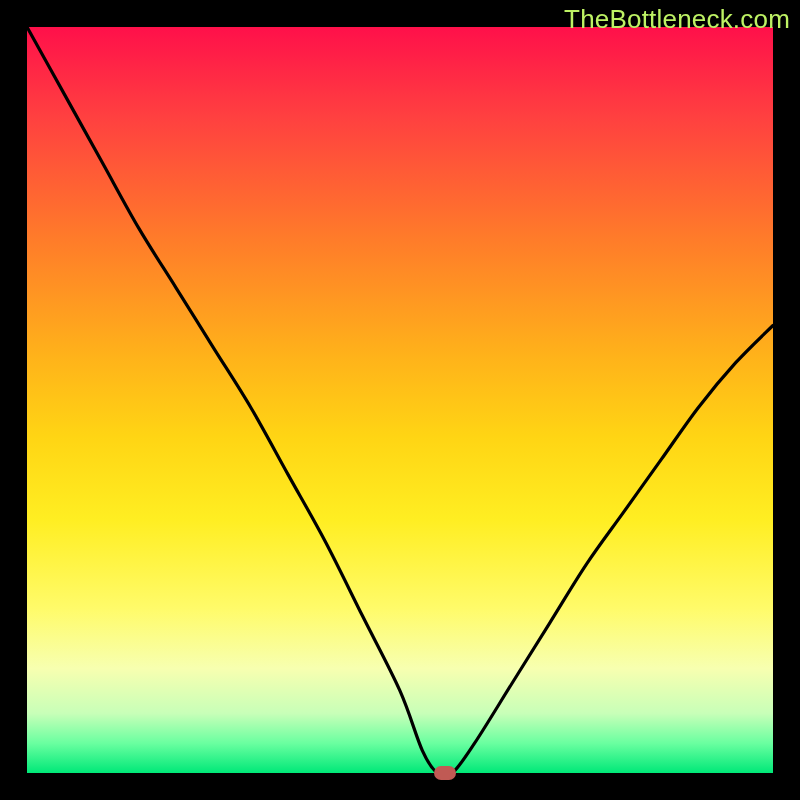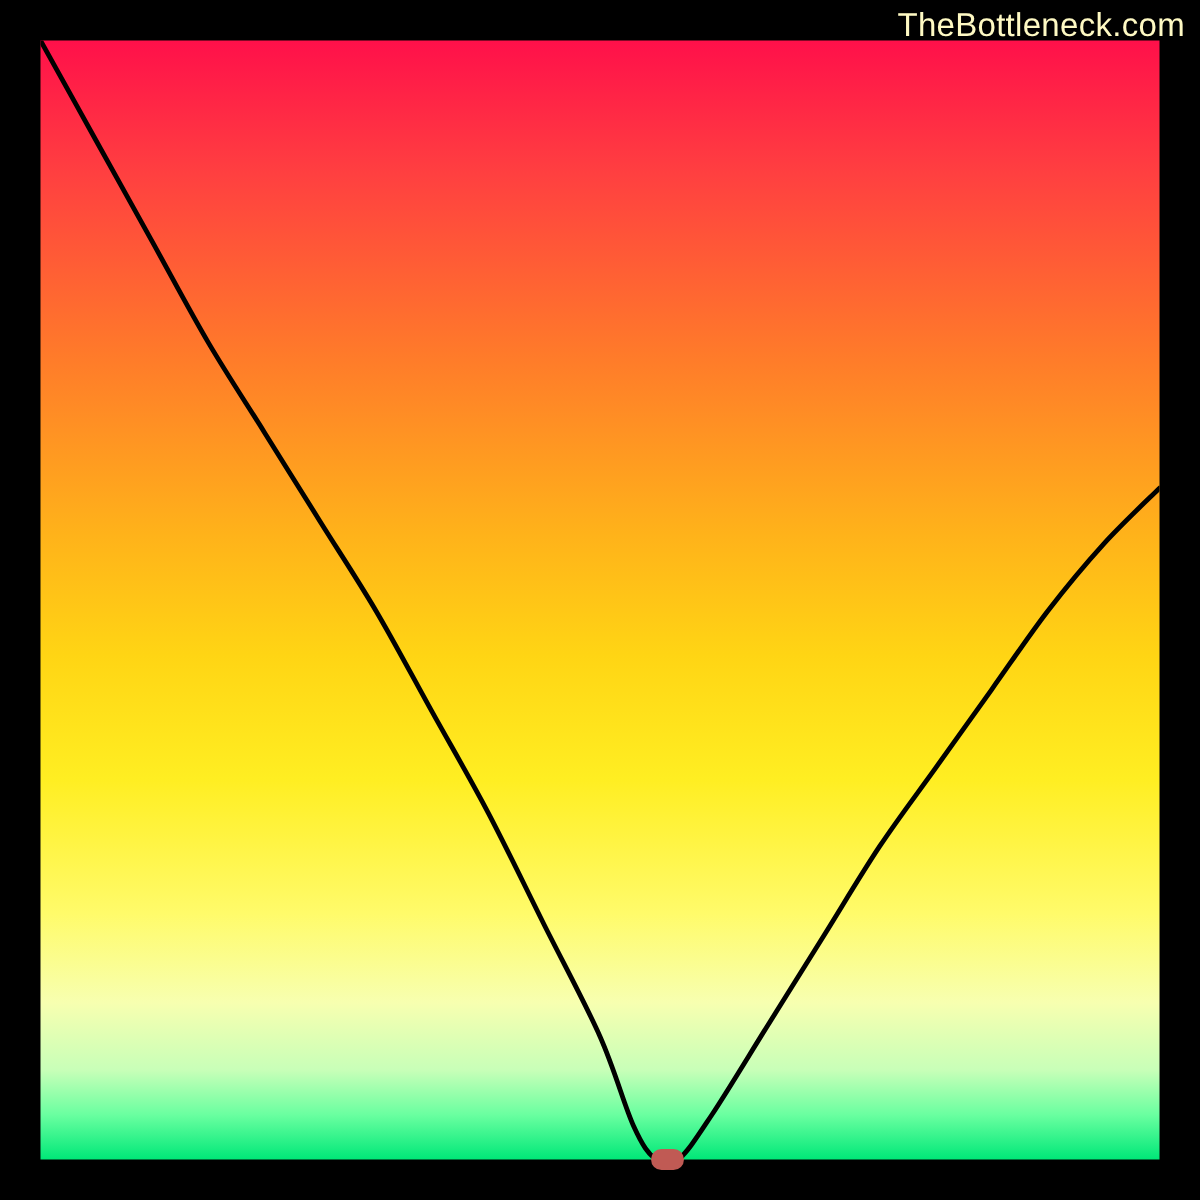--- a/index.html
+++ b/index.html
@@ -34,22 +34,22 @@
       #f7ffb0 86%,
       #c8ffb8 92%,
       #6affa0 96%,
       #00e878 100%
     );
   }
   .watermark {
     position: absolute;
     top: 4px;
     right: 10px;
-    color: #fef9c3;
-    font-size: 22px;
+    color: #bef264;
+    font-size: 26px;
     font-weight: 500;
     letter-spacing: 0.2px;
     user-select: none;
   }
   svg.curve {
     position: absolute;
     left: 0;
     top: 0;
     width: 746px;
     height: 746px;

